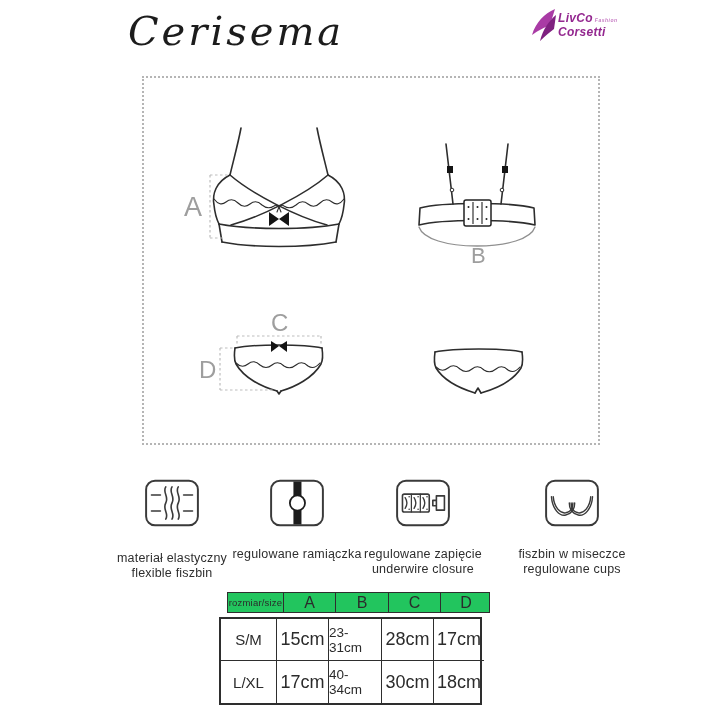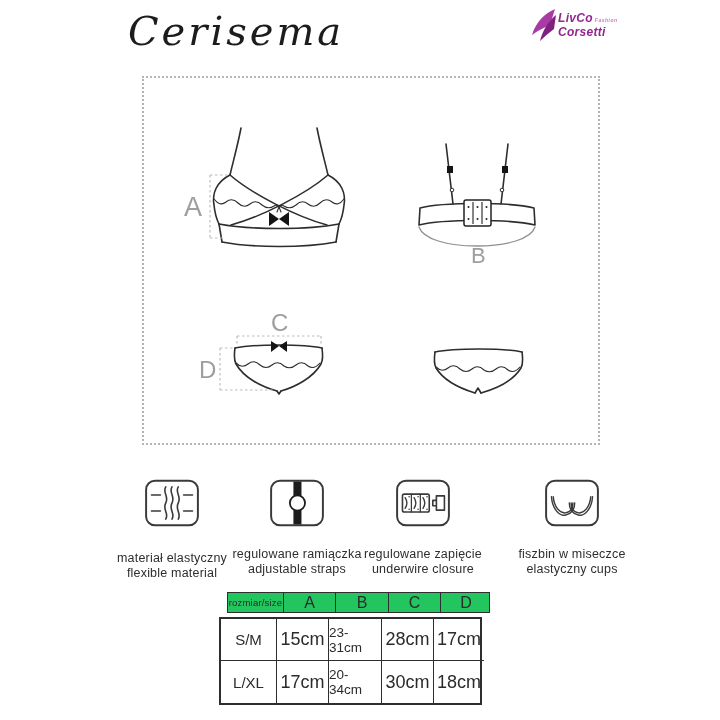--- a/index.html
+++ b/index.html
@@ -167,33 +167,32 @@
       <path class="icon-stroke" stroke-width="1.8" d="M25,10 C21,16 29,21 25,28 C21,35 29,40 25,46"></path>
       <path class="icon-stroke" stroke-width="1.8" d="M32,10 C28,16 36,21 32,28 C28,35 36,40 32,46"></path>
       <path class="icon-stroke" stroke-width="1.8" d="M39,10 C35,16 43,21 39,28 C35,35 43,40 39,46"></path>
       <path class="icon-stroke" stroke-width="1.8" d="M9,19 L19,19"></path>
       <path class="icon-stroke" stroke-width="1.8" d="M9,37 L19,37"></path>
       <path class="icon-stroke" stroke-width="1.8" d="M45,19 L55,19"></path>
       <path class="icon-stroke" stroke-width="1.8" d="M45,37 L55,37"></path>
     </svg>
     <div class="caption">
       <div>materiał elastyczny</div>
-      <div>flexible material</div>
+      <div>flexible fiszbin</div>
     </div>
   </div>
 
   <div class="feature f2" style="left:222px">
     <svg width="58" height="50" viewBox="0 0 64 56">
       <rect x="3" y="3" width="58" height="50" rx="10" class="icon-stroke" stroke-width="2.2"></rect>
       <rect x="28" y="4" width="9" height="48" fill="#1c1c1c"></rect>
       <circle cx="32.5" cy="28" r="8.5" fill="#ffffff" stroke="#1c1c1c" stroke-width="2"></circle>
     </svg>
     <div class="caption">
       <div>regulowane ramiączka</div>
-      <div>adjustable straps</div>
     </div>
   </div>
 
   <div class="feature f3" style="left:348px">
     <svg width="58" height="50" viewBox="0 0 64 56">
       <rect x="3" y="3" width="58" height="50" rx="10" class="icon-stroke" stroke-width="2.2"></rect>
       <rect x="9" y="18" width="30" height="20" rx="2" class="icon-stroke" stroke-width="1.8"></rect>
       <line x1="19" y1="18" x2="19" y2="38" class="icon-stroke" stroke-width="1.4"></line>
       <line x1="29" y1="18" x2="29" y2="38" class="icon-stroke" stroke-width="1.4"></line>
       <path class="icon-stroke" stroke-width="1.5" d="M12,22 Q16,28 12,34"></path>
@@ -216,39 +215,39 @@
   <div class="feature f4" style="left:497px">
     <svg width="58" height="50" viewBox="0 0 64 56">
       <rect x="3" y="3" width="58" height="50" rx="10" class="icon-stroke" stroke-width="2.2"></rect>
       <path class="icon-stroke" stroke-width="1.6" d="M11,21 C12,33 19,40 25,39 C30,38 33,34 33,28"></path>
       <path class="icon-stroke" stroke-width="1.6" d="M9,21 C10,35 18,43 25,41.5 C31,40.5 35,35 35,28"></path>
       <path class="icon-stroke" stroke-width="1.6" d="M53,21 C52,33 45,40 39,39 C34,38 31,34 31,28"></path>
       <path class="icon-stroke" stroke-width="1.6" d="M55,21 C54,35 46,43 39,41.5 C33,40.5 29,35 29,28"></path>
     </svg>
     <div class="caption">
       <div>fiszbin w miseczce</div>
-      <div>elastyczny cups</div>
+      <div>regulowane cups</div>
     </div>
   </div>
 
   <div class="thead">
     <div class="cell th-size">rozmiar/size</div>
     <div class="cell th-letter">A</div>
     <div class="cell th-letter">B</div>
     <div class="cell th-letter">C</div>
     <div class="cell th-letter">D</div>
   </div>
 
   <div class="tbody">
     <div class="cell td-size">S/M</div>
     <div class="cell td-val">15cm</div>
     <div class="cell td-val-sm">23-31cm</div>
     <div class="cell td-val">28cm</div>
     <div class="cell td-val col-last">17cm</div>
 
     <div class="cell td-size row-last">L/XL</div>
     <div class="cell td-val row-last">17cm</div>
-    <div class="cell td-val-sm row-last">20-34cm</div>
+    <div class="cell td-val-sm row-last">40-34cm</div>
     <div class="cell td-val row-last">30cm</div>
     <div class="cell td-val col-last row-last">18cm</div>
   </div>
 
 </div>
 
 </body></html>

